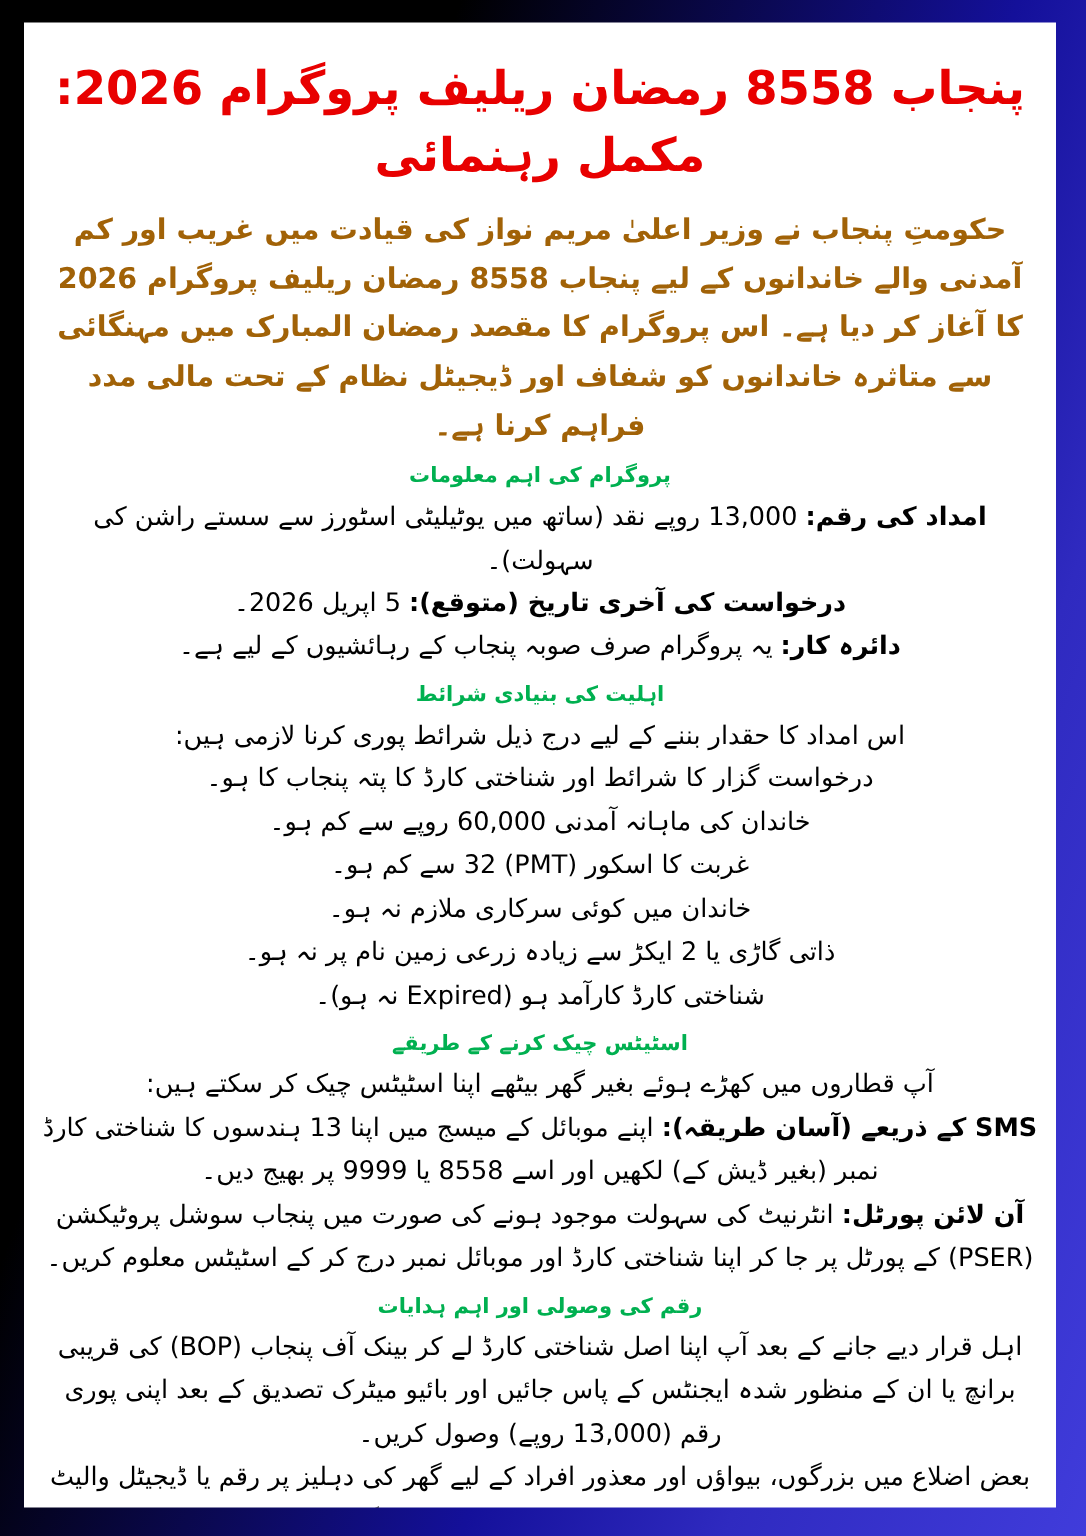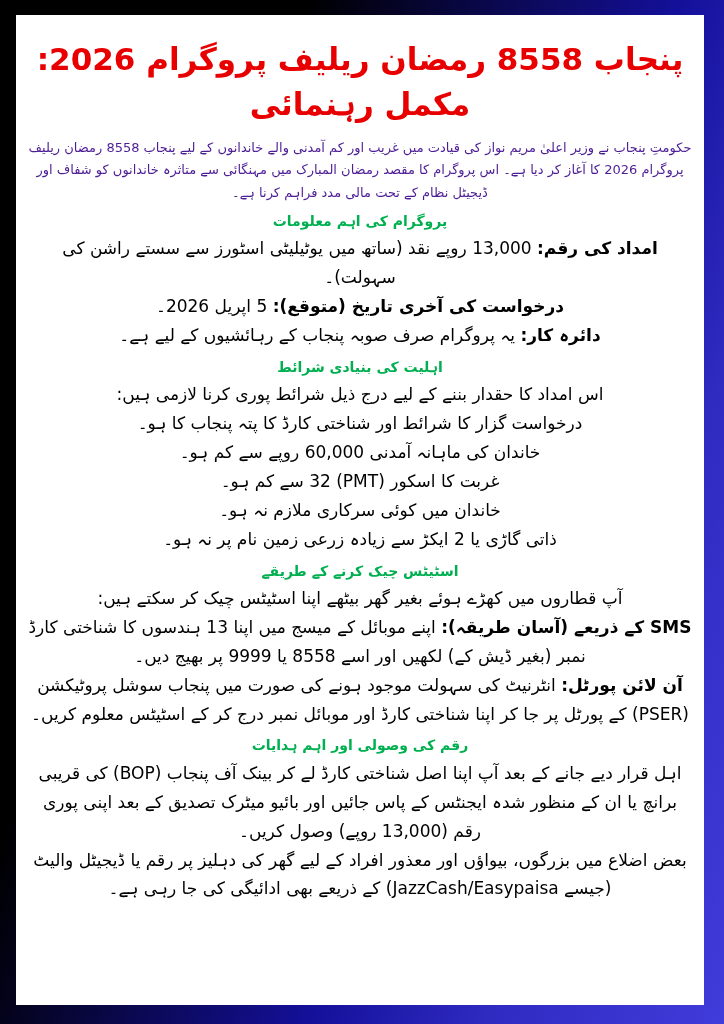--- a/index.html
+++ b/index.html
@@ -22,24 +22,25 @@
     overflow:hidden;
   }
   .title{
     color:#e80000;
     font-size:31px;
     font-weight:bold;
     line-height:1.45;
     margin:16px 6px 10px 6px;
   }
   .intro{
-    color:#4c1d95;
-    font-size:13px;
+    color:#a16207;
+    font-size:19px;
     line-height:1.72;
     margin:0 2px 4px 2px;
+    font-weight:bold;
   }
   .section-heading{
     color:#00b050;
     font-size:14px;
     font-weight:bold;
     line-height:1.6;
     margin:6px 0 2px 0;
   }
   .line{
     color:#000;
@@ -85,20 +86,23 @@
       </div>
       <div class="line">
         <span class="lead"></span><span>غربت کا اسکور (PMT) 32 سے کم ہو۔</span>
       </div>
       <div class="line">
         <span class="lead"></span><span>خاندان میں کوئی سرکاری ملازم نہ ہو۔</span>
       </div>
       <div class="line">
         <span class="lead"></span><span>ذاتی گاڑی یا 2 ایکڑ سے زیادہ زرعی زمین نام پر نہ ہو۔</span>
       </div>
+      <div class="line">
+        <span class="lead"></span><span>شناختی کارڈ کارآمد ہو (Expired نہ ہو)۔</span>
+      </div>
     </div>
 
     <div class="section">
       <div class="section-heading">اسٹیٹس چیک کرنے کے طریقے</div>
       <div class="line">
         <span class="lead"></span><span>آپ قطاروں میں کھڑے ہوئے بغیر گھر بیٹھے اپنا اسٹیٹس چیک کر سکتے ہیں:</span>
       </div>
       <div class="line">
         <span class="lead">SMS کے ذریعے (آسان طریقہ):</span><span> اپنے موبائل کے میسج میں اپنا 13 ہندسوں کا شناختی کارڈ نمبر (بغیر ڈیش کے) لکھیں اور اسے 8558 یا 9999 پر بھیج دیں۔</span>
       </div>

